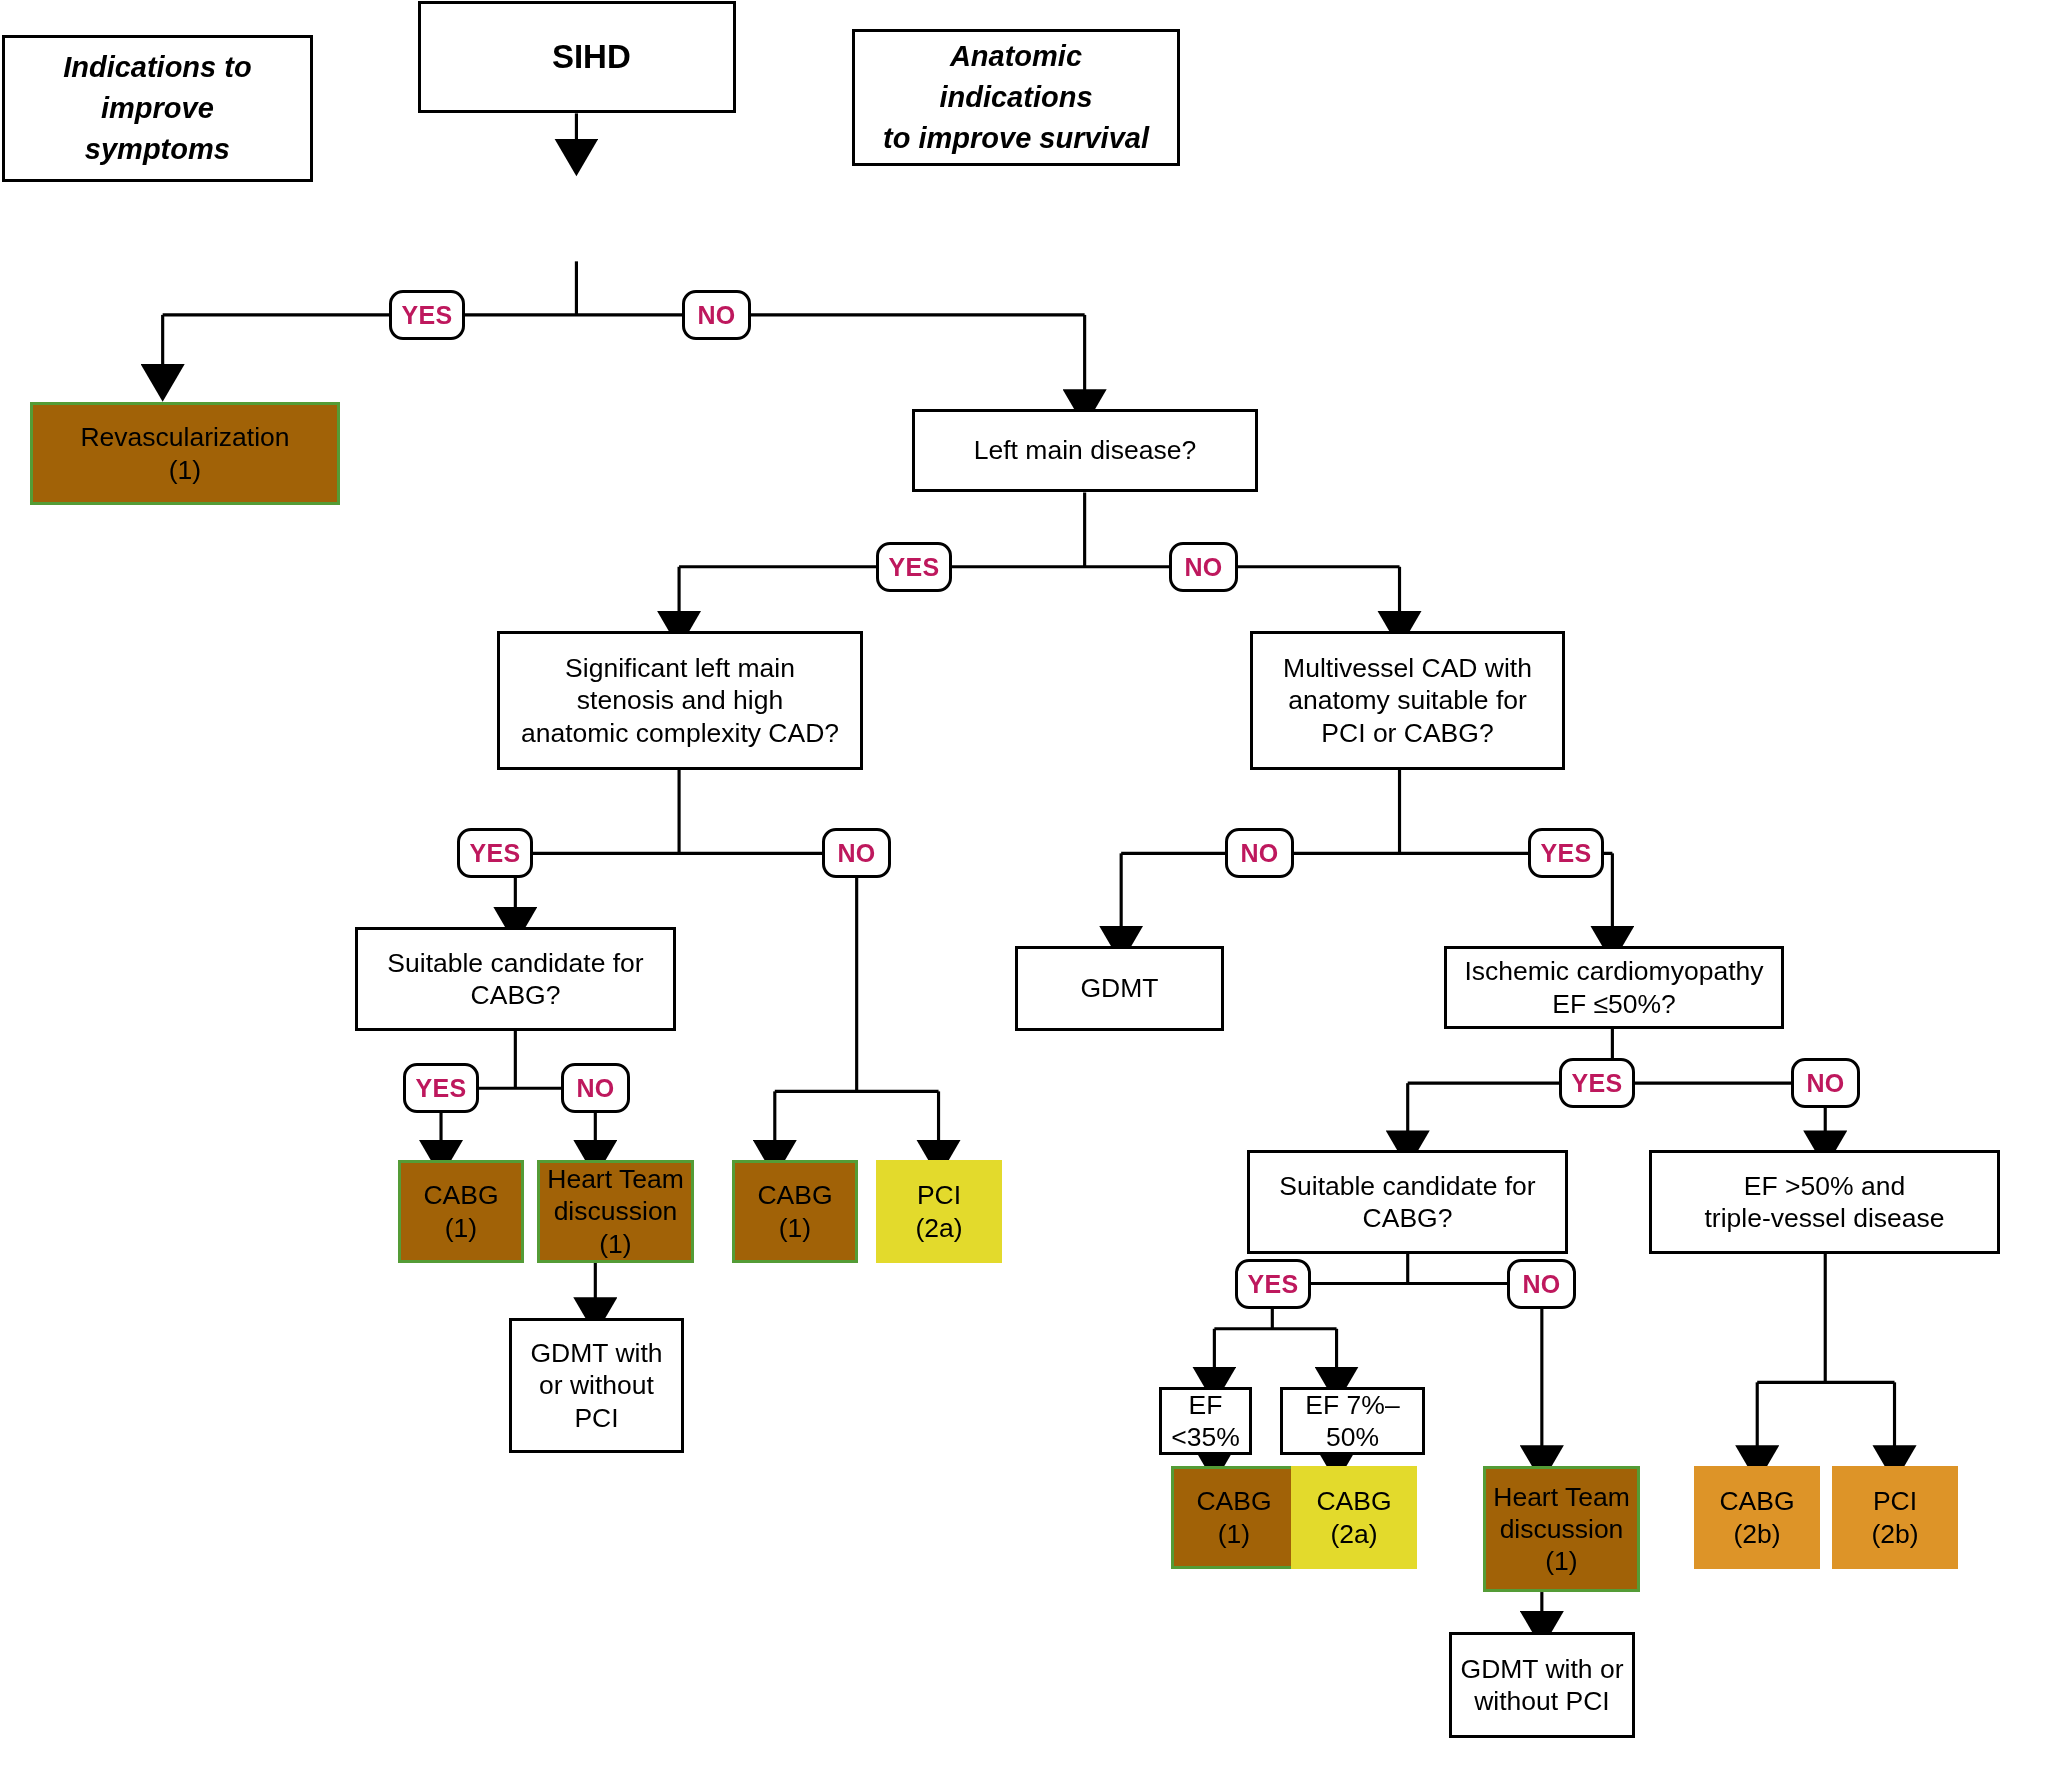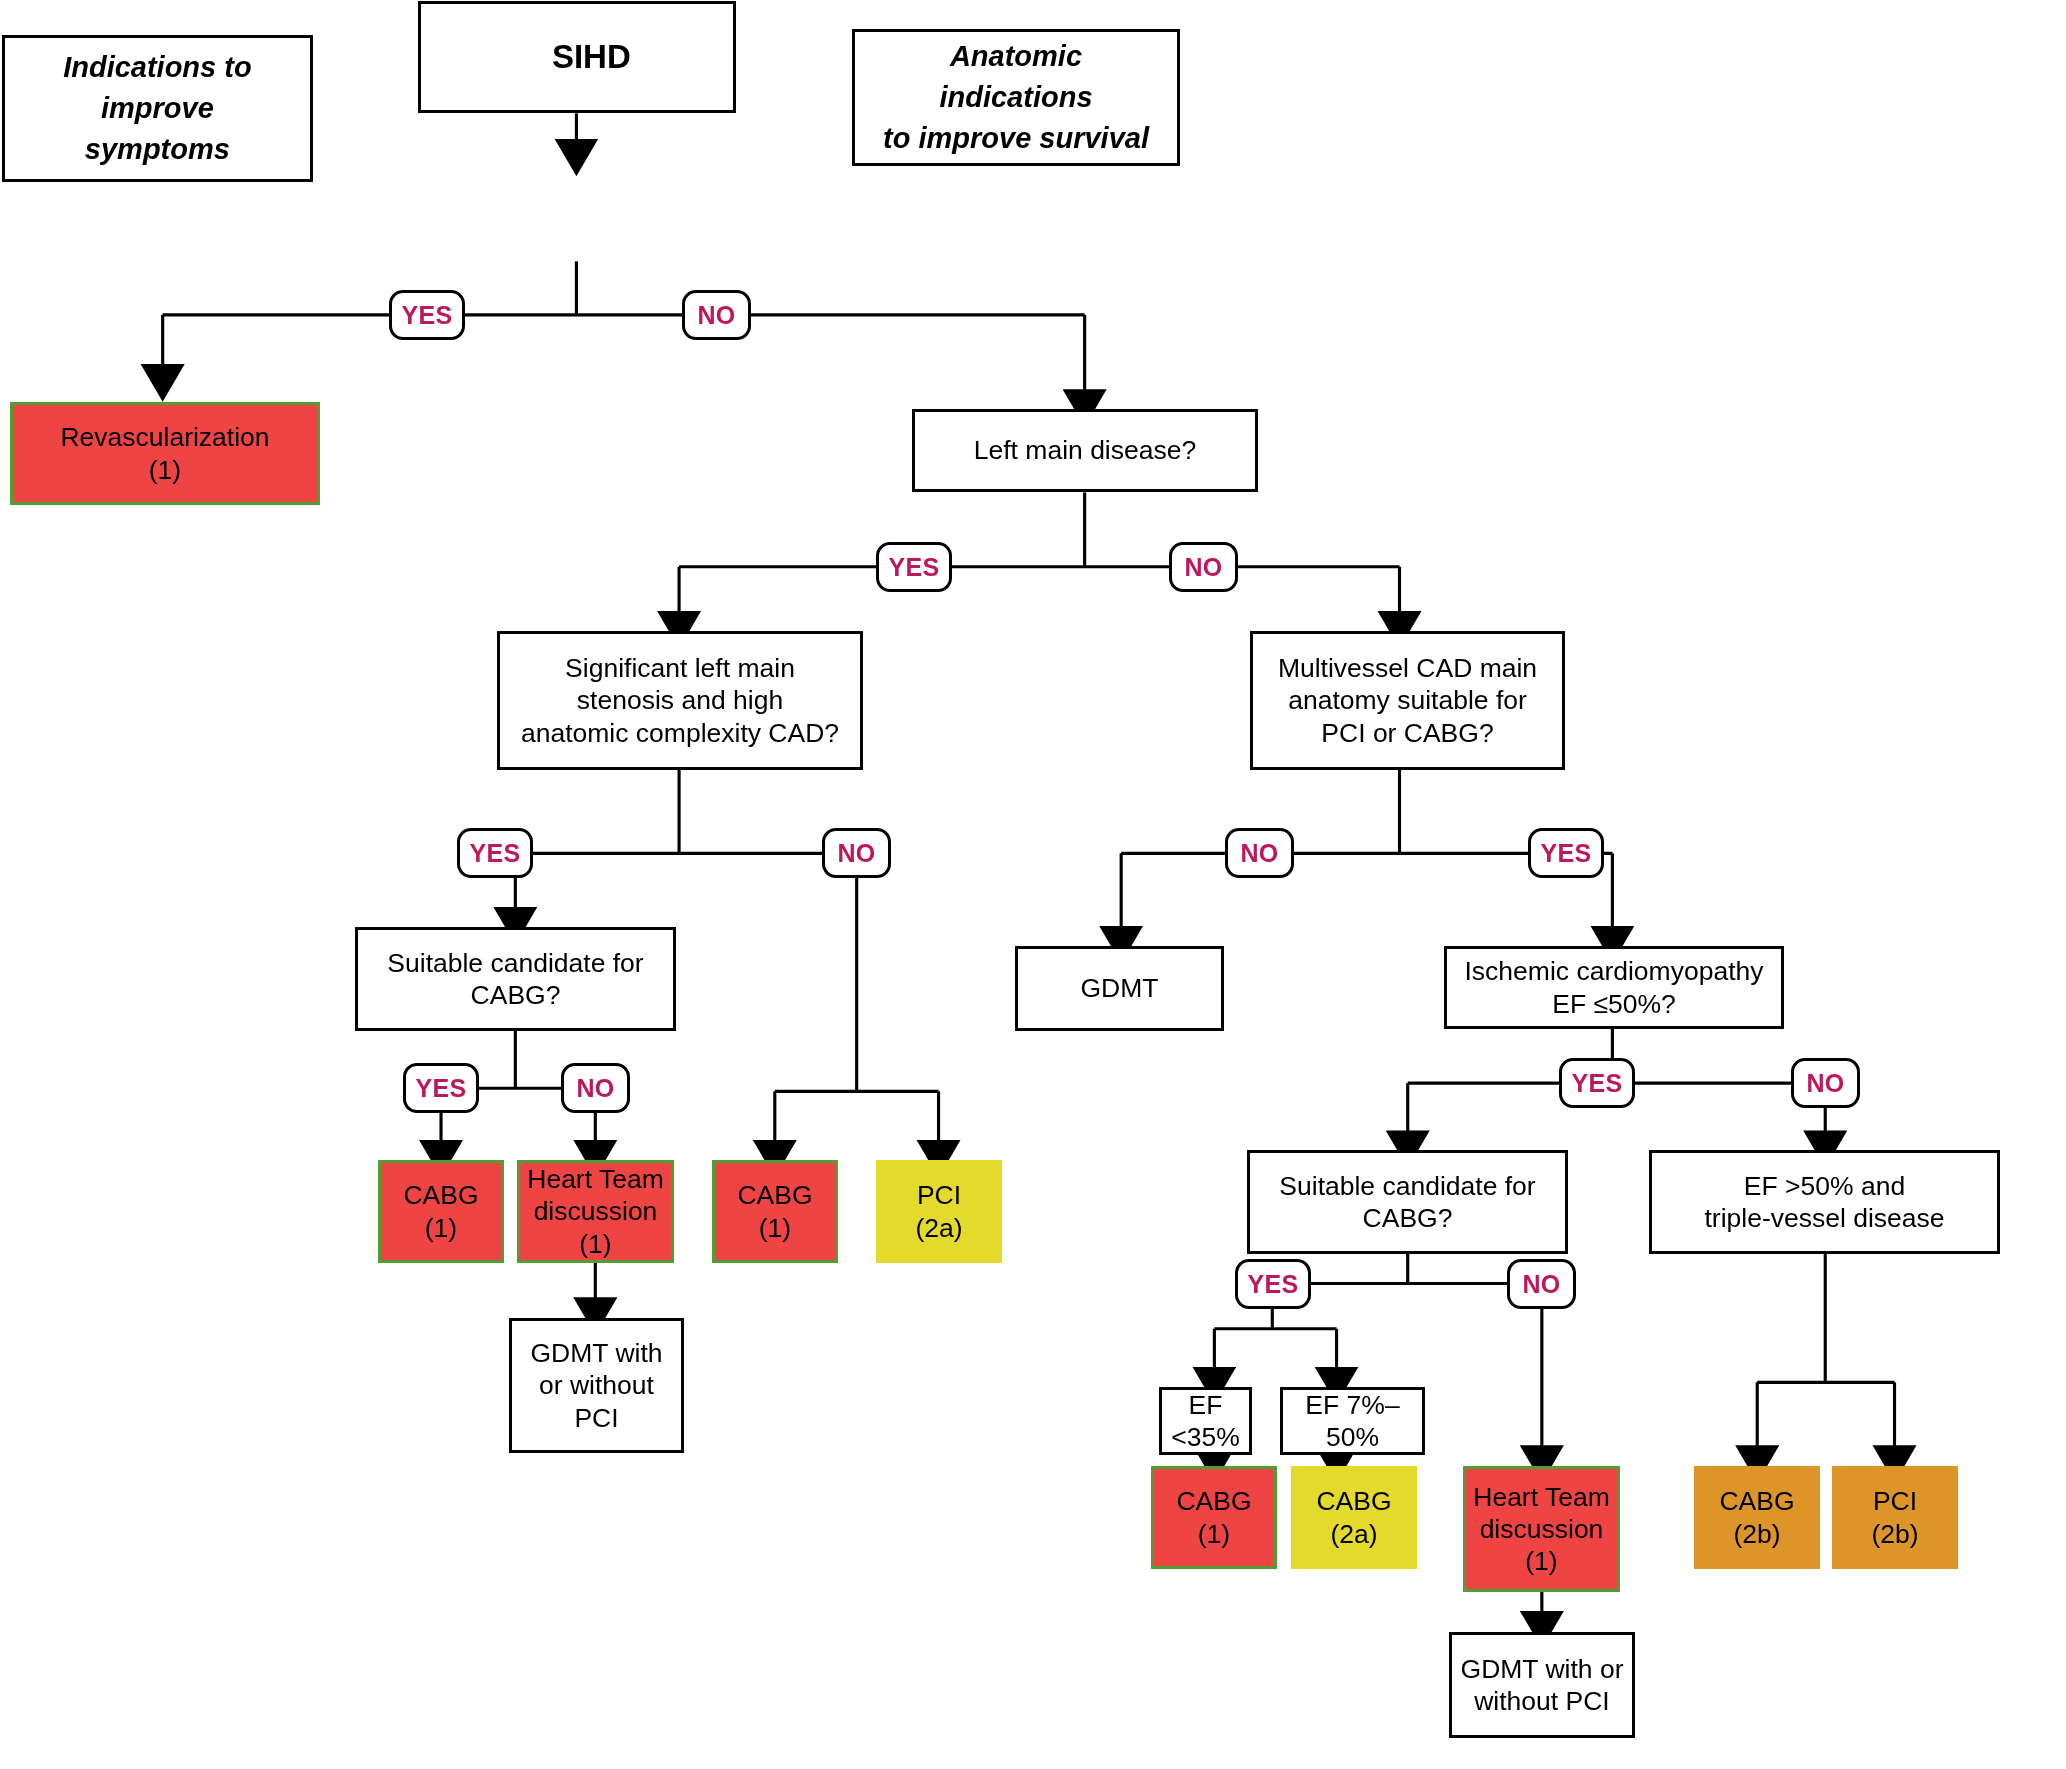--- a/index.html
+++ b/index.html
@@ -40,21 +40,21 @@
   .node.title {
     font-weight: bold;
     font-style: italic;
     font-size: 29px;
     line-height: 1.42;
   }
   .node.heading {
     font-weight: bold;
     font-size: 33px;
   }
-  .node.green  { background: #ef4444; border-color: #549c36; }
+  .node.green  { background: #a16207; border-color: #549c36; margin-left: 20px; }
   .node.yellow { background: #e3da2c; border-color: #e3da2c; }
   .node.orange { background: #dd9428; border-color: #dd9428; }
   .pill {
     position: absolute;
     box-sizing: border-box;
     border: 3.1px solid #000000;
     border-radius: 14px;
     background: #ffffff;
     display: flex;
     align-items: center;
@@ -160,21 +160,21 @@
 
   <div class="node green" style="left:10px; top:402px; width:310px; height:103px;">Revascularization
 (1)</div>
 
   <div class="node" style="left:912px; top:409px; width:346px; height:83px;">Left main disease?</div>
 
   <div class="node" style="left:497px; top:631px; width:366px; height:139px;">Significant left main
 stenosis and high
 anatomic complexity CAD?</div>
 
-  <div class="node" style="left:1250px; top:631px; width:315px; height:139px;">Multivessel CAD main
+  <div class="node" style="left:1250px; top:631px; width:315px; height:139px;">Multivessel CAD with
 anatomy suitable for
 PCI or CABG?</div>
 
   <div class="node" style="left:355px; top:927px; width:321px; height:104px;">Suitable candidate for
 CABG?</div>
 
   <div class="node" style="left:1015px; top:946px; width:209px; height:85px;">GDMT</div>
 
   <div class="node" style="left:1444px; top:946px; width:340px; height:83px;">Ischemic cardiomyopathy
 EF ≤50%?</div>

